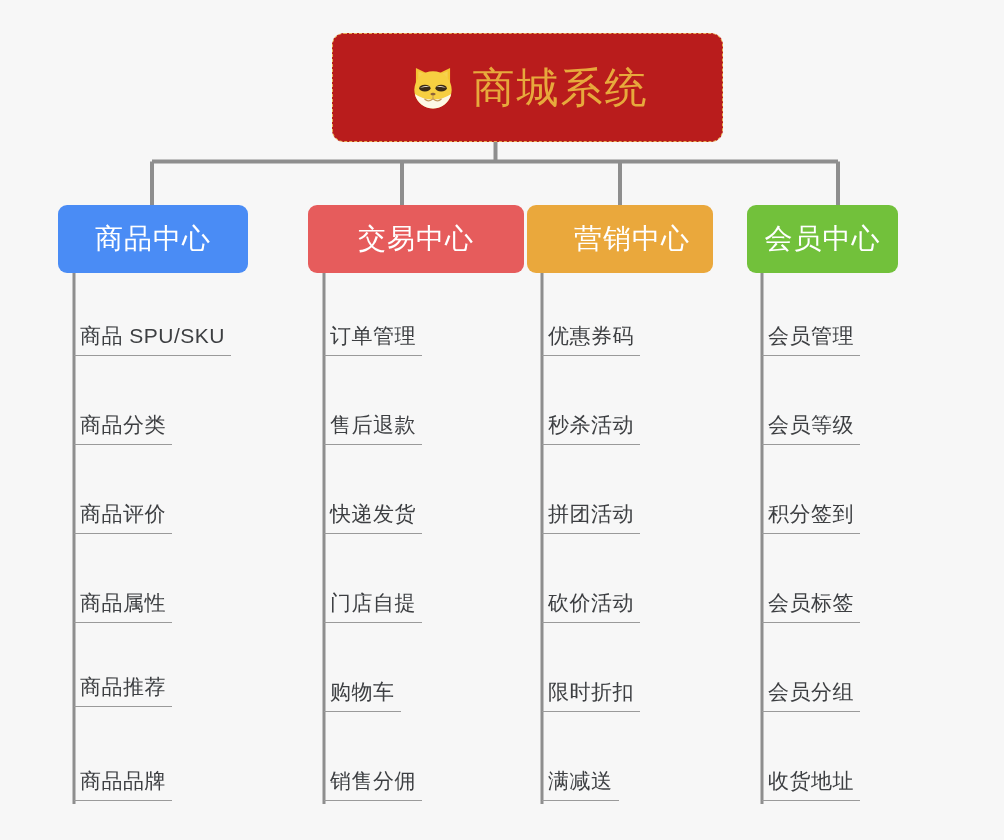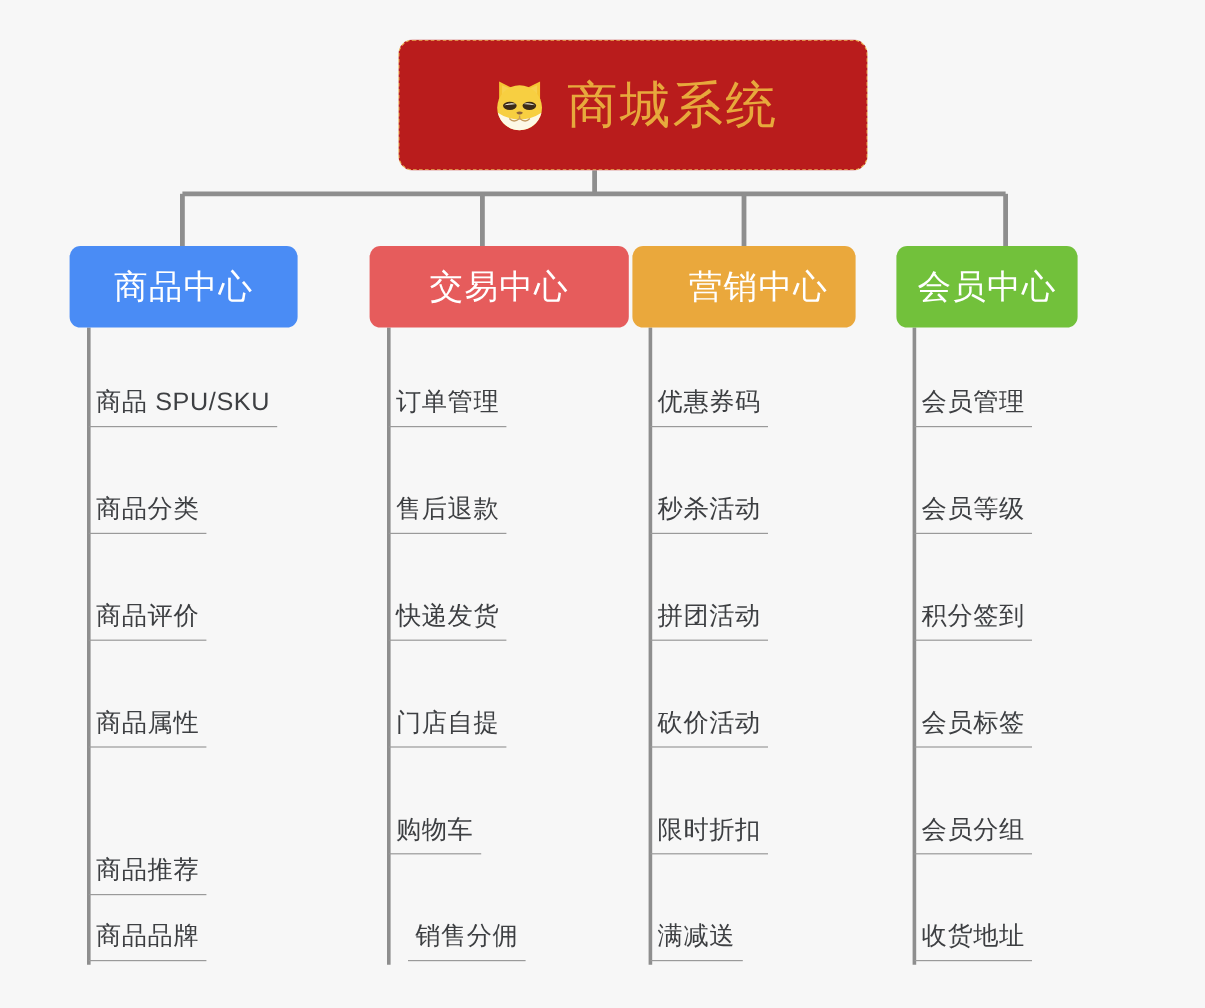--- a/index.html
+++ b/index.html
@@ -142,21 +142,21 @@
   </div>
   <div class="leaf" style="left:74px; top:401px;">
     <span class="leaf-text">商品分类</span>
   </div>
   <div class="leaf" style="left:74px; top:490px;justify-content:center;">
     <span class="leaf-text">商品评价</span>
   </div>
   <div class="leaf" style="left:74px; top:579px;">
     <span class="leaf-text">商品属性</span>
   </div>
-  <div class="leaf" style="left:74px; top:702px;">
+  <div class="leaf" style="left:74px; top:663px;">
     <span class="leaf-text">商品推荐</span>
   </div>
   <div class="leaf" style="left:74px; top:757px;">
     <span class="leaf-text">商品品牌</span>
   </div>
 
   <div class="cat-box" style="left:308px; width:216px; background:#e65c5c;">
     <span class="cat-label">交易中心</span>
   </div>
   <div class="leaf" style="left:324px; top:312px;">
@@ -167,21 +167,21 @@
   </div>
   <div class="leaf" style="left:324px; top:490px;">
     <span class="leaf-text">快递发货</span>
   </div>
   <div class="leaf" style="left:324px; top:579px;justify-content:center;">
     <span class="leaf-text">门店自提</span>
   </div>
   <div class="leaf" style="left:324px; top:668px;">
     <span class="leaf-text">购物车</span>
   </div>
-  <div class="leaf" style="left:324px; top:757px;margin-left:16px;">
+  <div class="leaf" style="left:324px; top:757px;">
     <span class="leaf-text">销售分佣</span>
   </div>
 
   <div class="cat-box" style="left:527px; width:186px; background:#eaa83c;padding-left:24px;">
     <span class="cat-label">营销中心</span>
   </div>
   <div class="leaf" style="left:542px; top:312px;">
     <span class="leaf-text">优惠券码</span>
   </div>
   <div class="leaf" style="left:542px; top:401px;">

